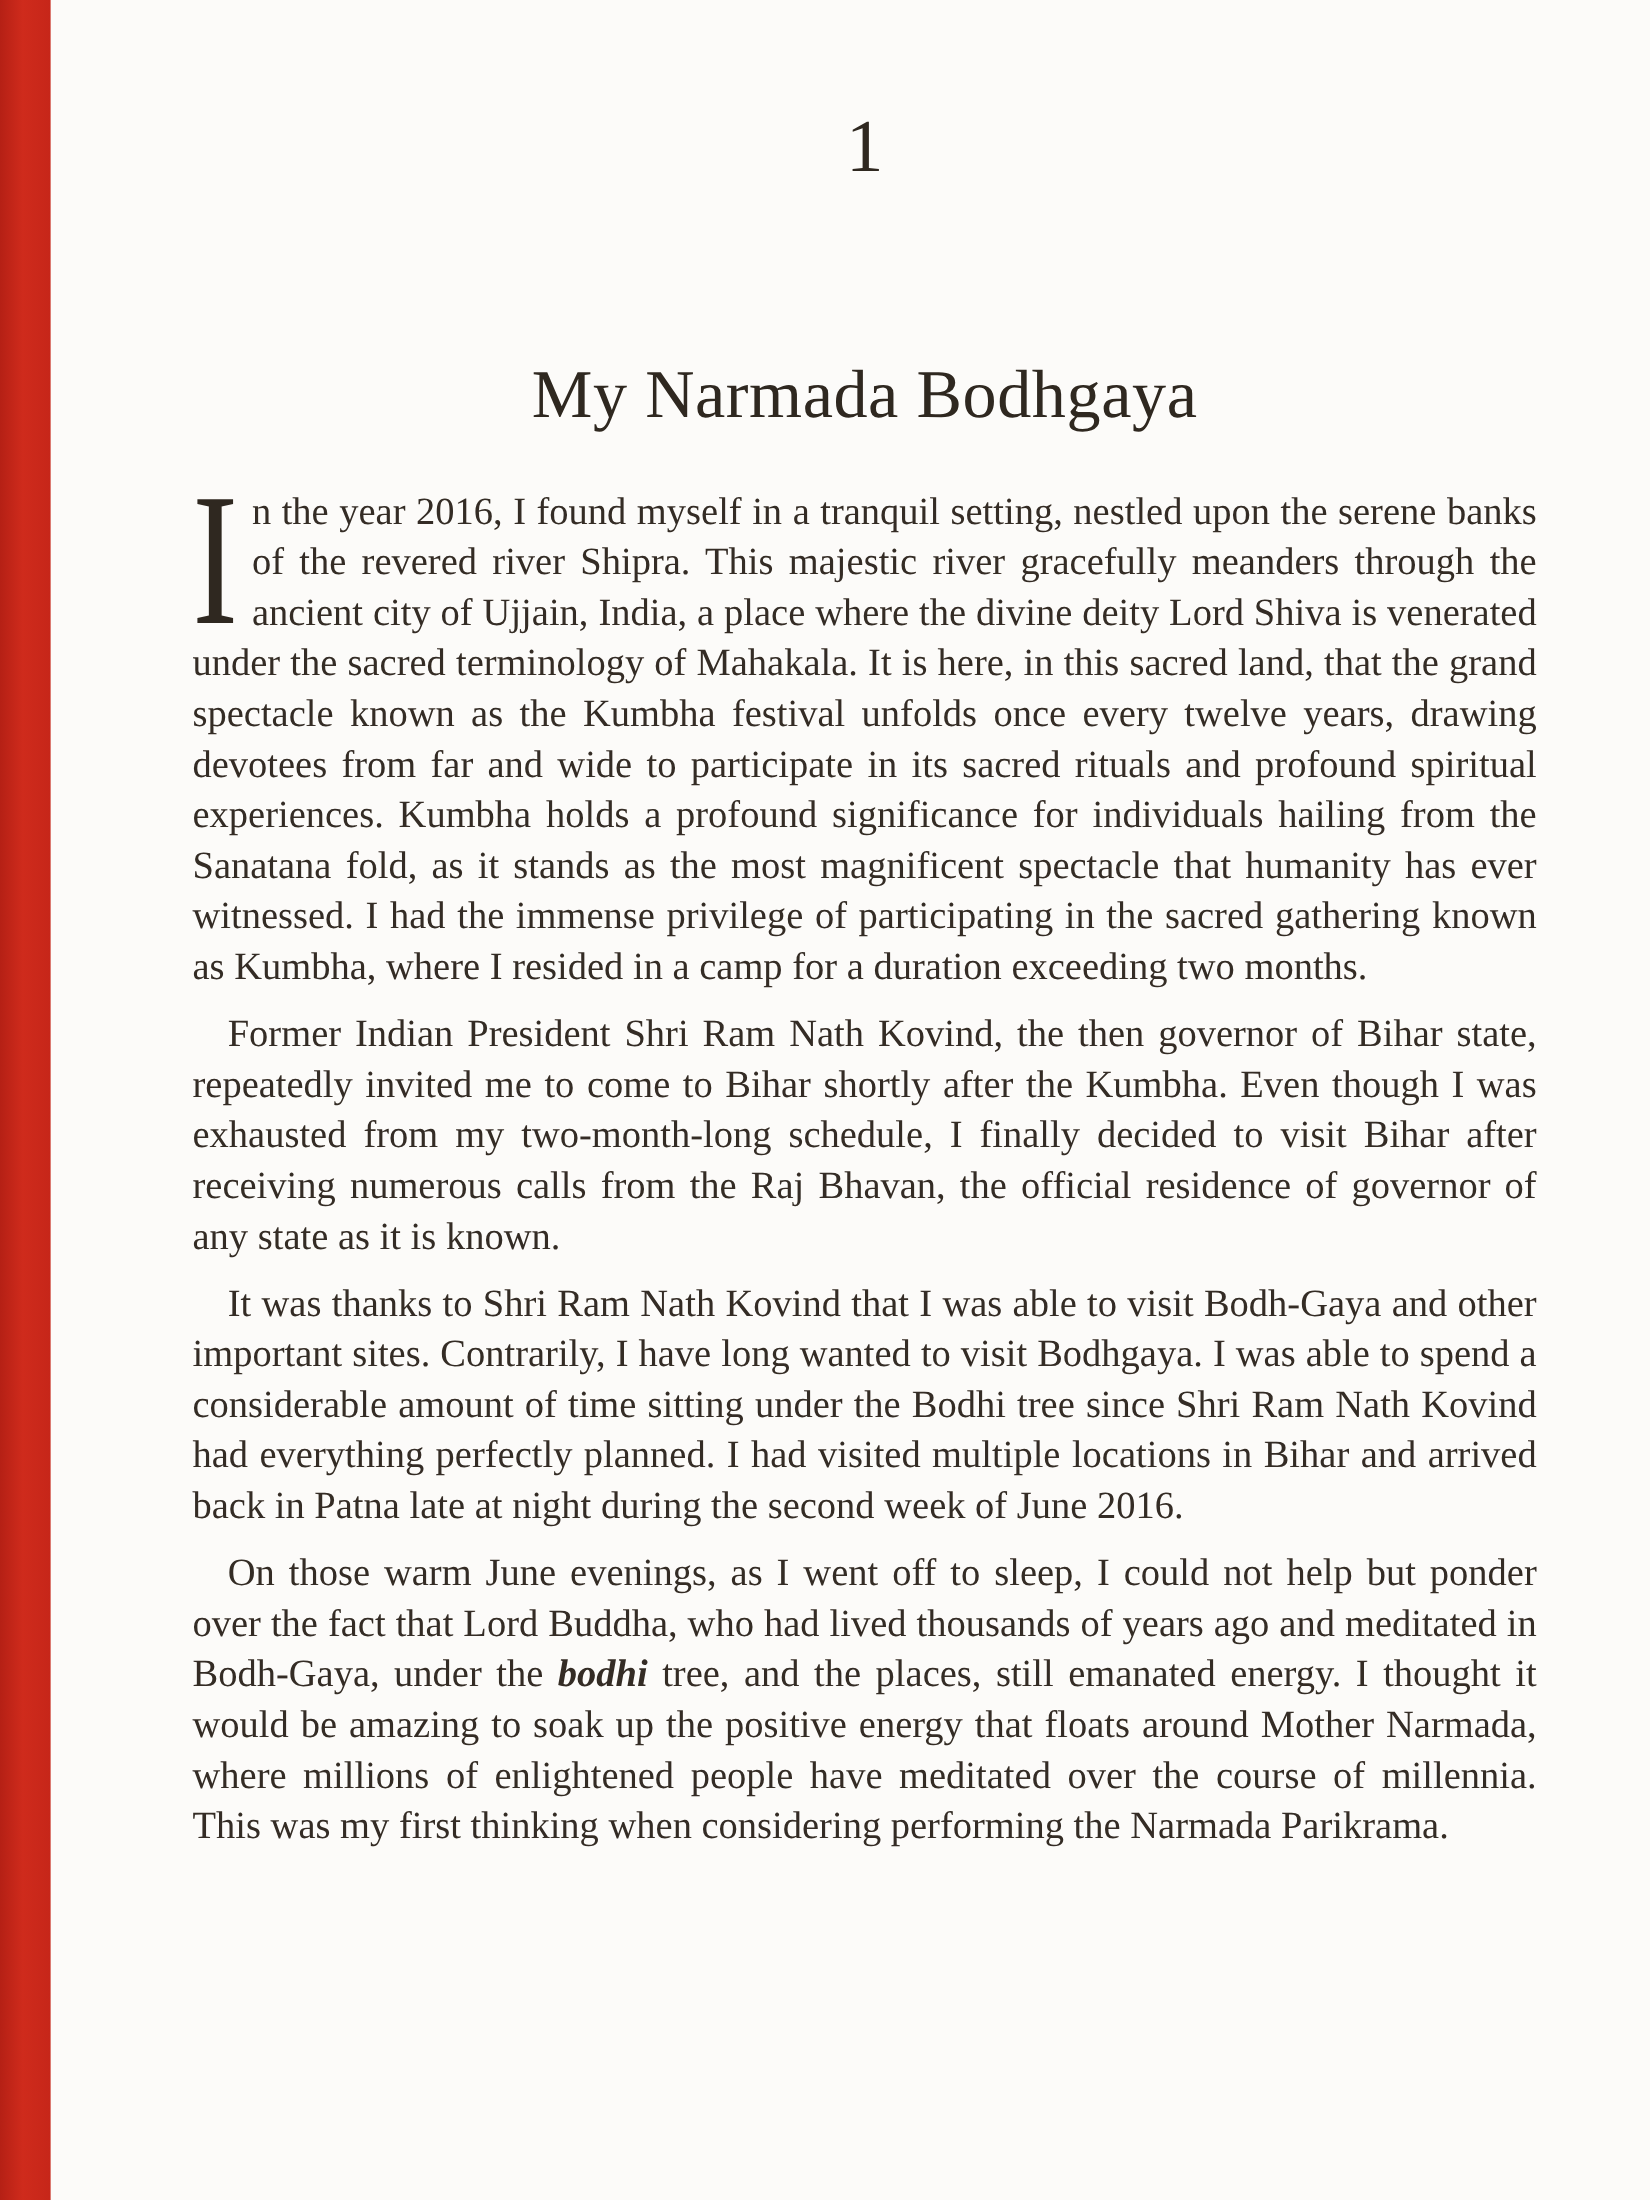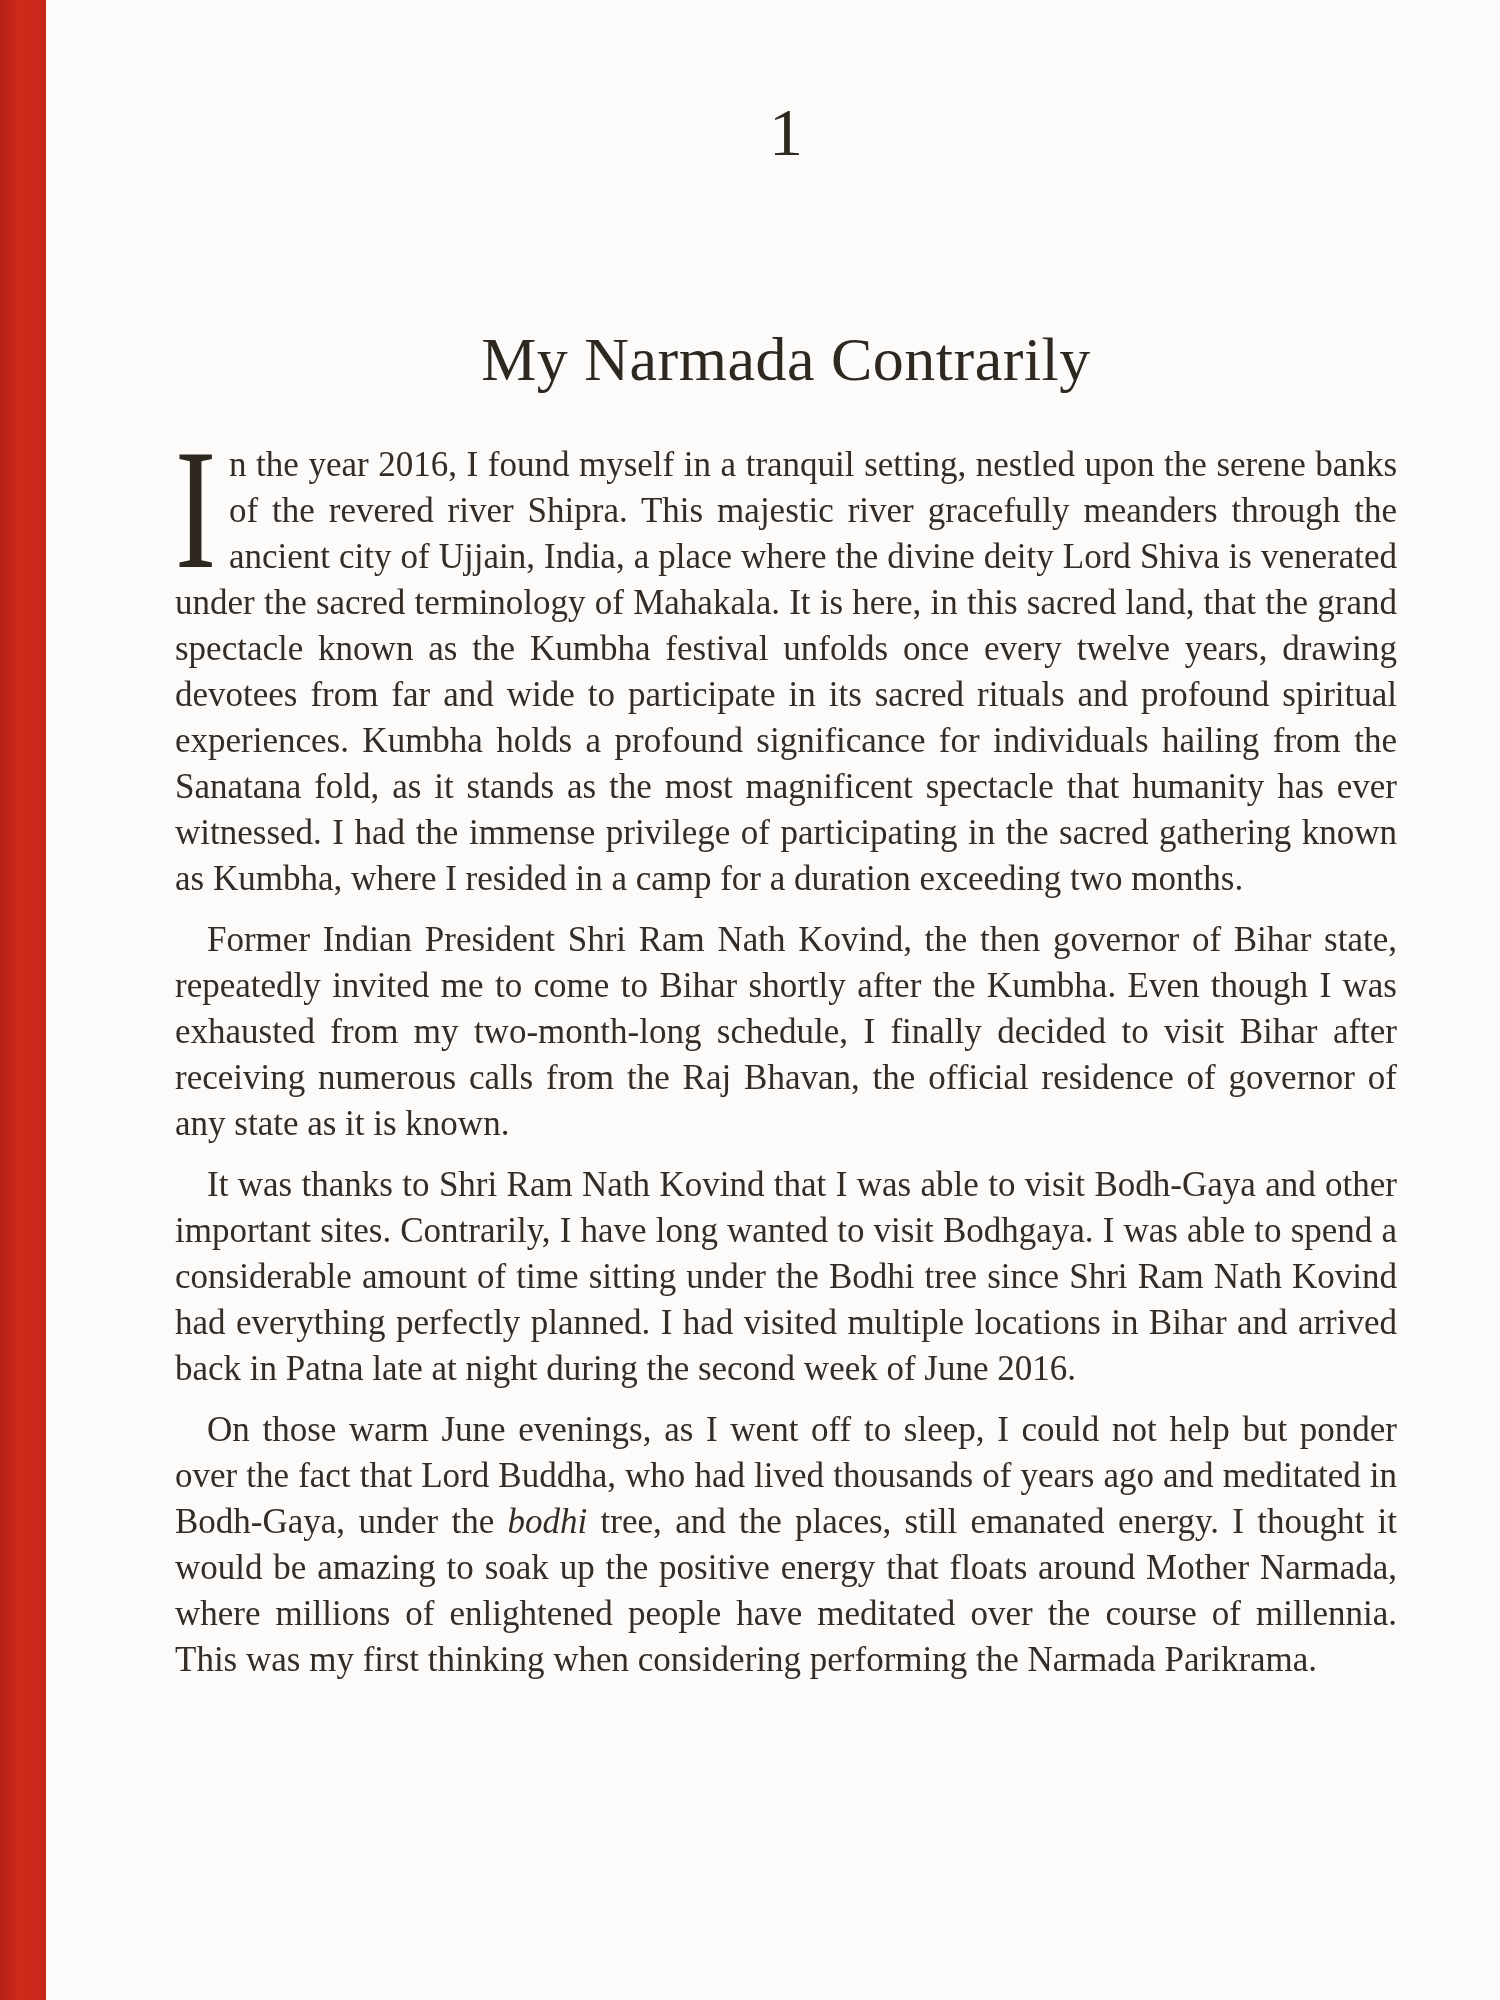--- a/index.html
+++ b/index.html
@@ -71,30 +71,31 @@
     height: 126px;
     margin: 4px 8px 0 0;
     font-size: 172px;
     line-height: 126px;
     color: #2f2820;
     transform: scaleX(0.72);
     transform-origin: 0 0;
   }
   em {
     font-style: italic;
+    font-weight: bold;
   }
 </style>
 </head>
 <body>
 
 <div class="page">
   <div class="spine"></div>
   <div class="content">
     <div class="chapno">1</div>
-    <h1 class="title">My Narmada Contrarily</h1>
+    <h1 class="title">My Narmada Bodhgaya</h1>
     <div class="body-text">
         <p class="first"><span class="dropcap">I</span><span>n the year 2016, I found myself in a tranquil setting, nestled upon the serene banks of the revered river Shipra. This majestic river gracefully meanders through the ancient city of Ujjain, India, a place where the divine deity Lord Shiva is venerated under the sacred terminology of Mahakala. It is here, in this sacred land, that the grand spectacle known as the Kumbha festival unfolds once every twelve years, drawing devotees from far and wide to participate in its sacred rituals and profound spiritual experiences. Kumbha holds a profound significance for individuals hailing from the Sanatana fold, as it stands as the most magnificent spectacle that humanity has ever witnessed. I had the immense privilege of participating in the sacred gathering known as Kumbha, where I resided in a camp for a duration exceeding two months.</span></p>
         <p class=" indent"><span>Former Indian President Shri Ram Nath Kovind, the then governor of Bihar state, repeatedly invited me to come to Bihar shortly after the Kumbha. Even though I was exhausted from my two-month-long schedule, I finally decided to visit Bihar after receiving numerous calls from the Raj Bhavan, the official residence of governor of any state as it is known.</span></p>
         <p class=" indent"><span>It was thanks to Shri Ram Nath Kovind that I was able to visit Bodh-Gaya and other important sites. Contrarily, I have long wanted to visit Bodhgaya. I was able to spend a considerable amount of time sitting under the Bodhi tree since Shri Ram Nath Kovind had everything perfectly planned. I had visited multiple locations in Bihar and arrived back in Patna late at night during the second week of June 2016.</span></p>
         <p class=" indent"><span>On those warm June evenings, as I went off to sleep, I could not help but ponder over the fact that Lord Buddha, who had lived thousands of years ago and meditated in Bodh-Gaya, under the <em>bodhi</em> tree, and the places, still emanated energy. I thought it would be amazing to soak up the positive energy that floats around Mother Narmada, where millions of enlightened people have meditated over the course of millennia. This was my first thinking when considering performing the Narmada Parikrama.</span></p>
       </div>
   </div>
 </div>
 
 </body></html>

